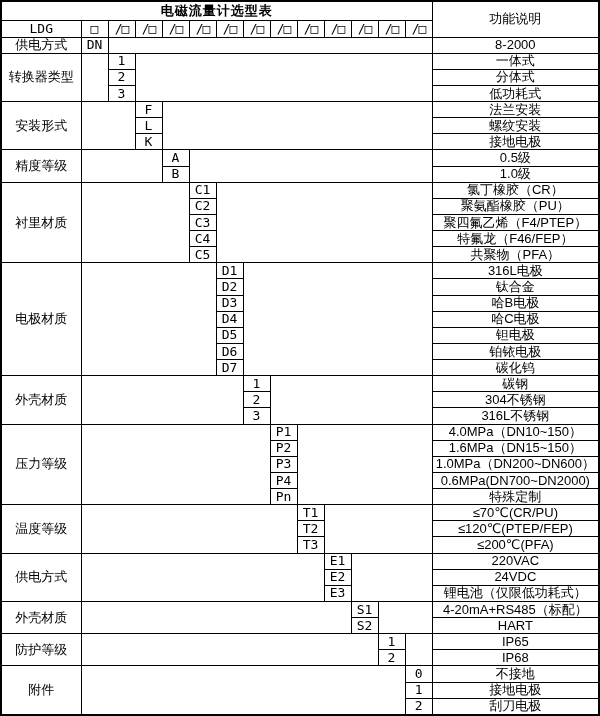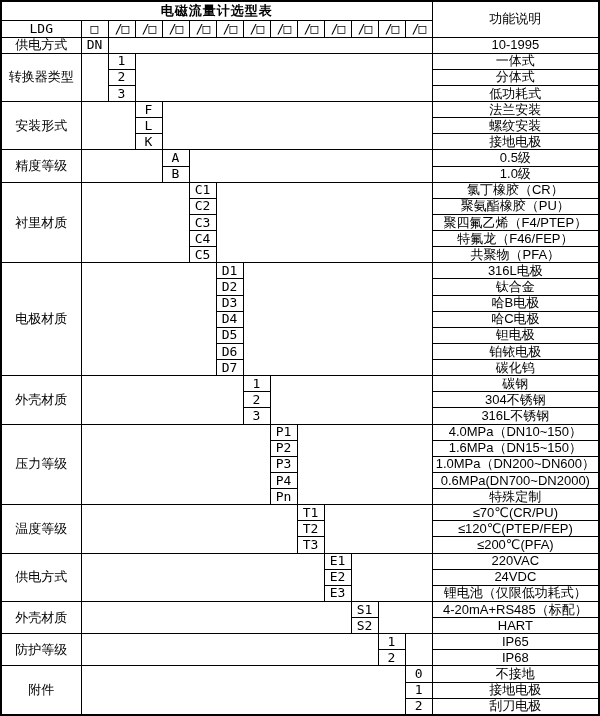--- a/index.html
+++ b/index.html
@@ -107,21 +107,21 @@
         <td class="slot">/□</td>
         <td class="slot">/□</td>
         <td class="slot">/□</td>
         <td class="slot">/□</td>
         <td class="slot">/□</td>
       </tr>
     <tr>
           <td class="label-cell left">供电方式</td>
           <td class="code">DN</td>
           <td class="blank" colspan="12"></td>
-          <td class="desc-cell">10-1995</td>
+          <td class="desc-cell">8-2000</td>
         </tr>
         <tr>
           <td class="label-cell" rowspan="3">转换器类型</td>
           <td class="blank" rowspan="3"></td>
           <td class="code">1</td>
           <td class="blank" rowspan="3" colspan="11"></td>
           <td class="desc-cell">一体式</td>
         </tr>
         <tr>
           <td class="code">2</td>

